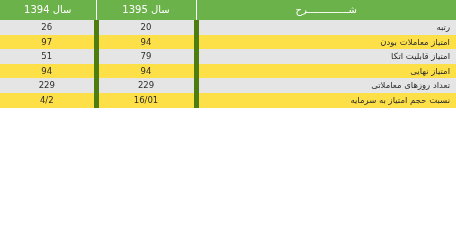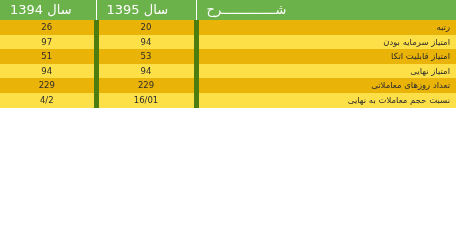--- a/index.html
+++ b/index.html
@@ -26,24 +26,24 @@
   }
   table.data-table col.col-desc  { width: 260px; }
   table.data-table col.col-y1395 { width: 100px; }
   table.data-table col.col-y1394 { width: 96px; }
 
   thead th {
     background: #6cb24a;
     color: #ffffff;
     height: 20px;
     line-height: 20px;
-    padding: 0 10px;
-    font-size: 13px;
+    padding: 0 20px;
+    font-size: 10px;
     font-weight: normal;
-    text-align: left;
+    text-align: center;
     border-left: 1px solid #ffffff;
     border-right: 1px solid #ffffff;
     white-space: nowrap;
     overflow: hidden;
   }
   thead th.th-desc {
     border-right: none;
     letter-spacing: 0;
   }
   thead th.th-y1394 {
@@ -66,21 +66,21 @@
     border-right: none;
     margin-left: 24px;
   }
   tbody td.cell-num {
     text-align: center;
     direction: ltr;
   }
   tbody td.cell-last {
     border-left: none;
   }
-  tbody tr.row-odd  td { background: #eab308; }
+  tbody tr.row-odd  td { background: #e5e5e5; }
   tbody tr.row-even td { background: #fde047; }
 </style>
 </head>
 <body>
 
 <div class="table-wrap">
   <table class="data-table">
     <colgroup>
       <col class="col-desc">
       <col class="col-y1395">
@@ -93,39 +93,39 @@
         <th class="th-y1394">سال 1394</th>
       </tr>
     </thead>
     <tbody>
       <tr class="row-odd">
         <td class="cell-desc">رتبه</td>
         <td class="cell-num">20</td>
         <td class="cell-num cell-last">26</td>
       </tr>
       <tr class="row-even">
-        <td class="cell-desc">امتیاز سرمایه بودن</td>
+        <td class="cell-desc">امتیاز معاملات بودن</td>
         <td class="cell-num">94</td>
         <td class="cell-num cell-last">97</td>
       </tr>
       <tr class="row-odd">
         <td class="cell-desc">امتیاز قابلیت اتکا</td>
-        <td class="cell-num">53</td>
+        <td class="cell-num">79</td>
         <td class="cell-num cell-last">51</td>
       </tr>
       <tr class="row-even">
         <td class="cell-desc">امتیاز نهایی</td>
         <td class="cell-num">94</td>
         <td class="cell-num cell-last">94</td>
       </tr>
       <tr class="row-odd">
         <td class="cell-desc">تعداد روزهای معاملاتی</td>
         <td class="cell-num">229</td>
         <td class="cell-num cell-last">229</td>
       </tr>
       <tr class="row-even">
-        <td class="cell-desc">نسبت حجم معاملات به نهایی</td>
+        <td class="cell-desc">نسبت حجم امتیاز به سرمایه</td>
         <td class="cell-num">16/01</td>
         <td class="cell-num cell-last">4/2</td>
       </tr>
     </tbody>
   </table>
 </div>
 
 </body></html>

